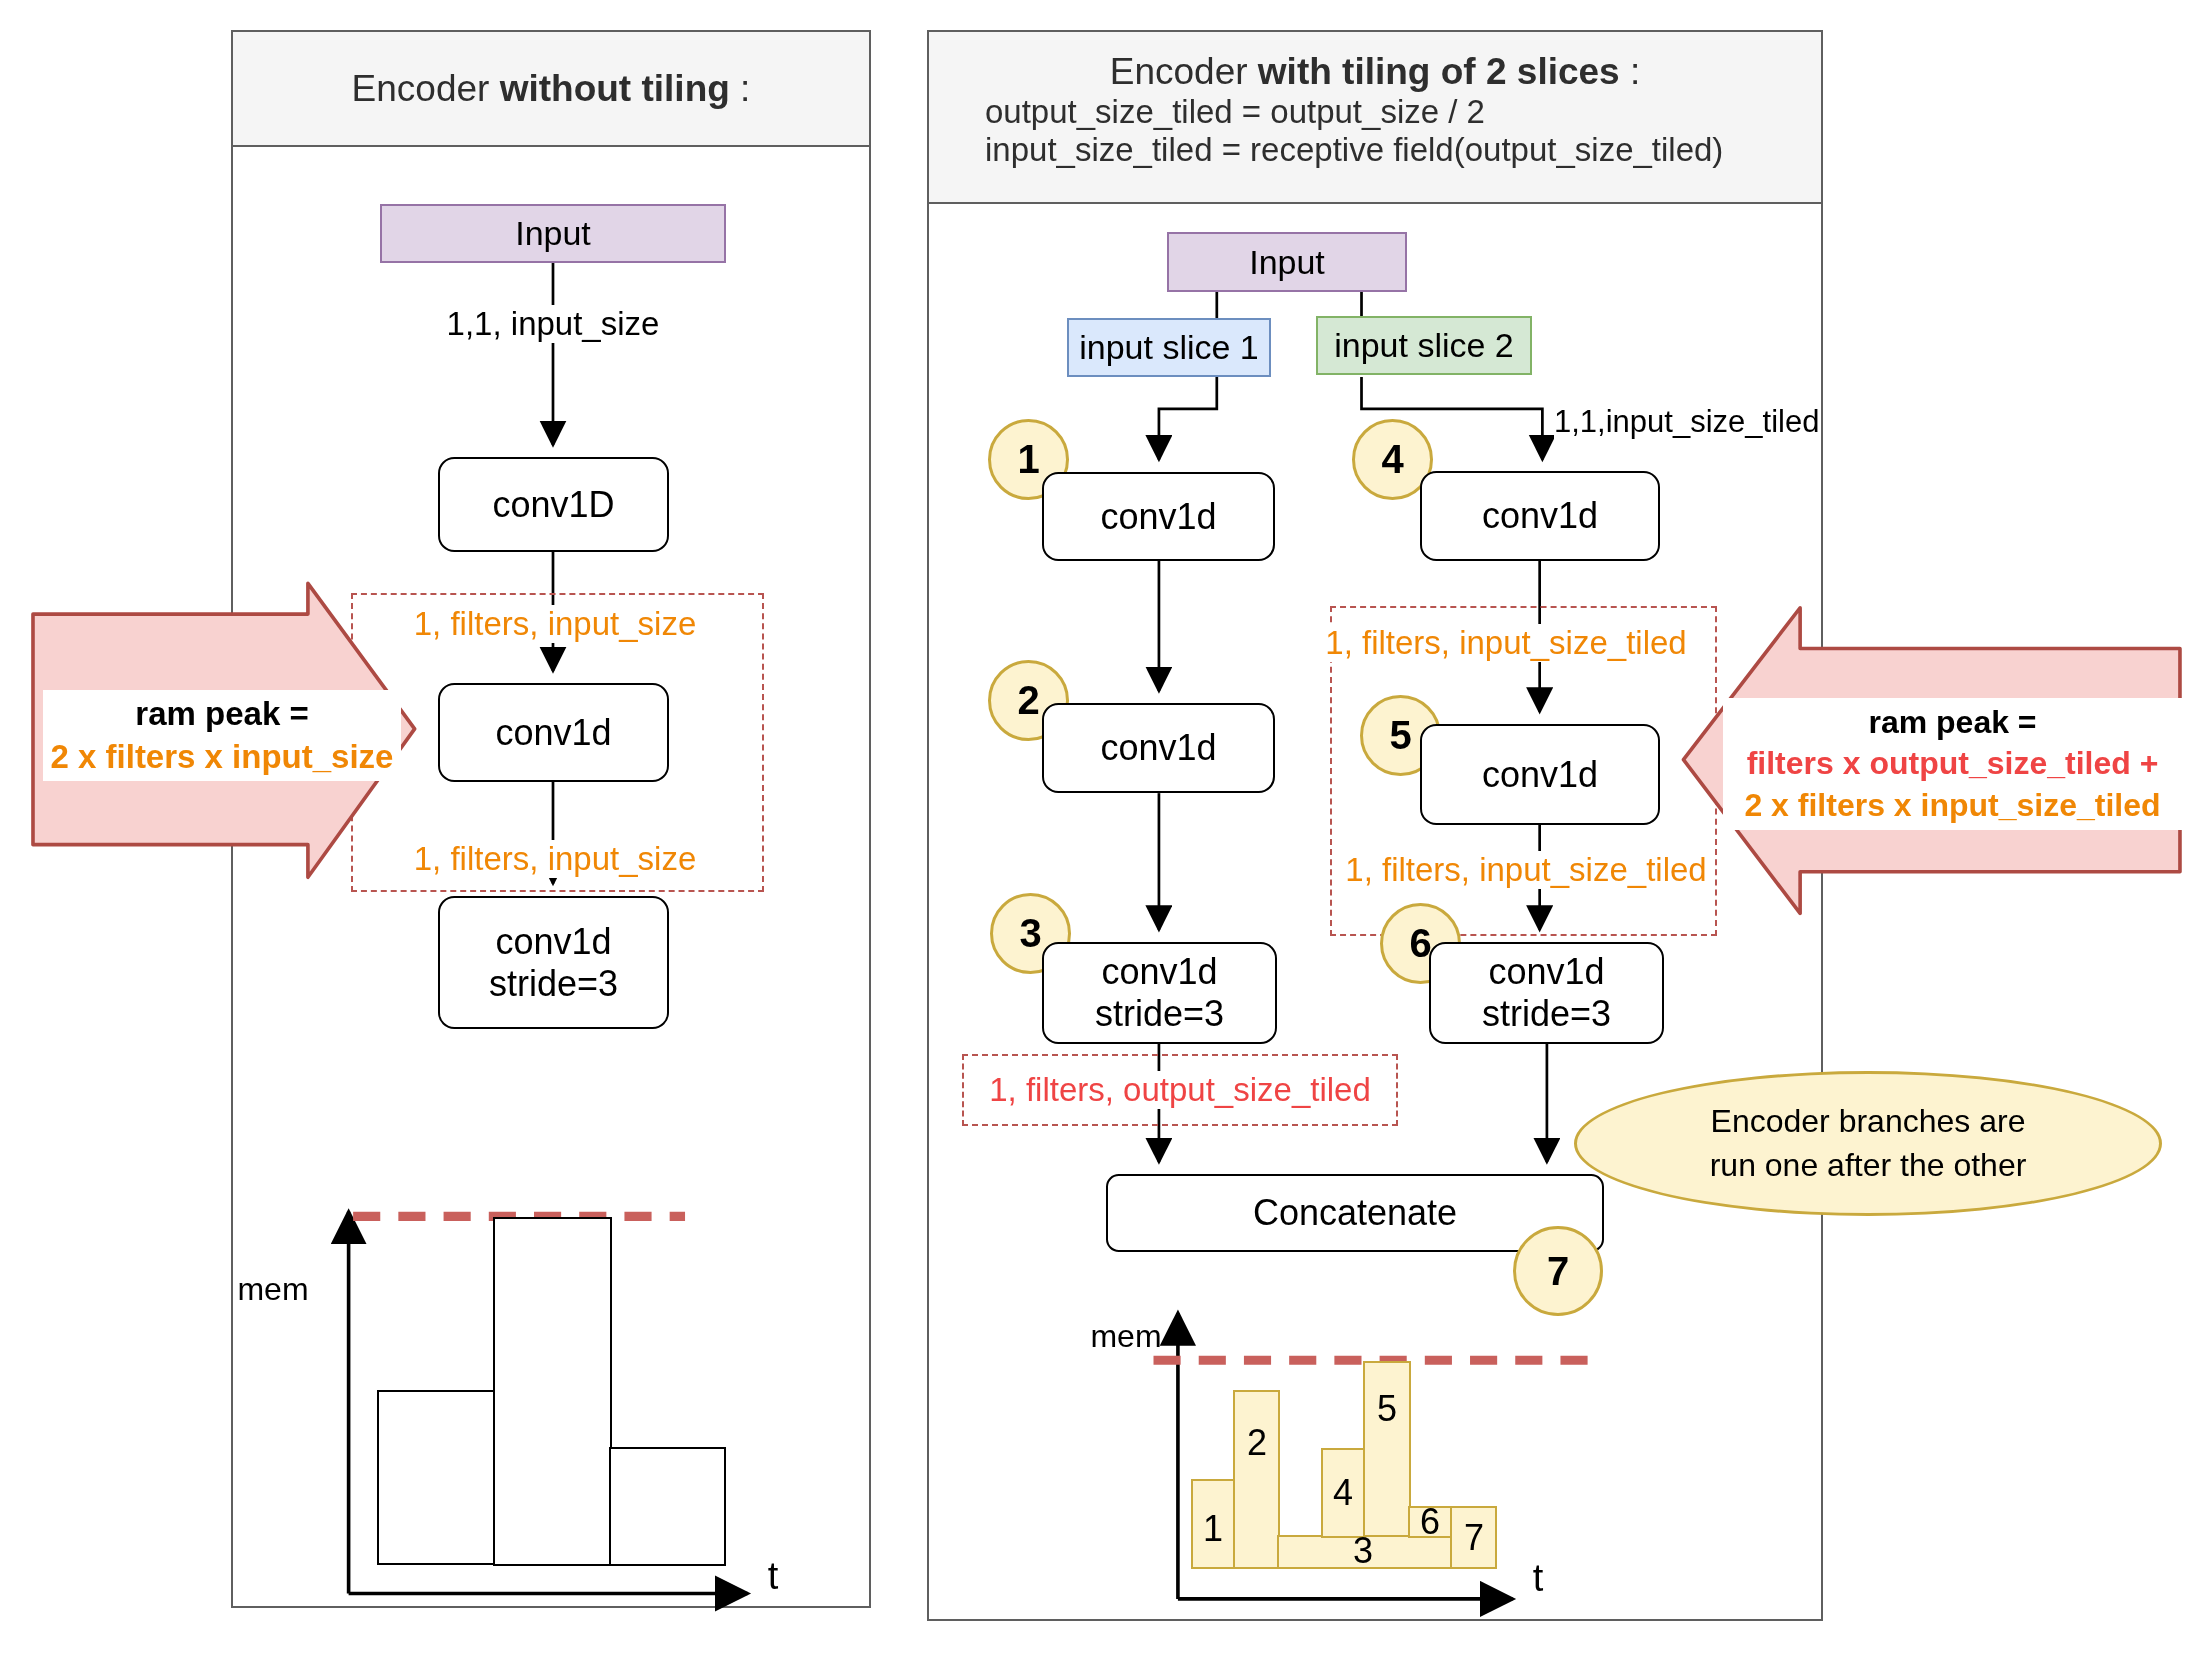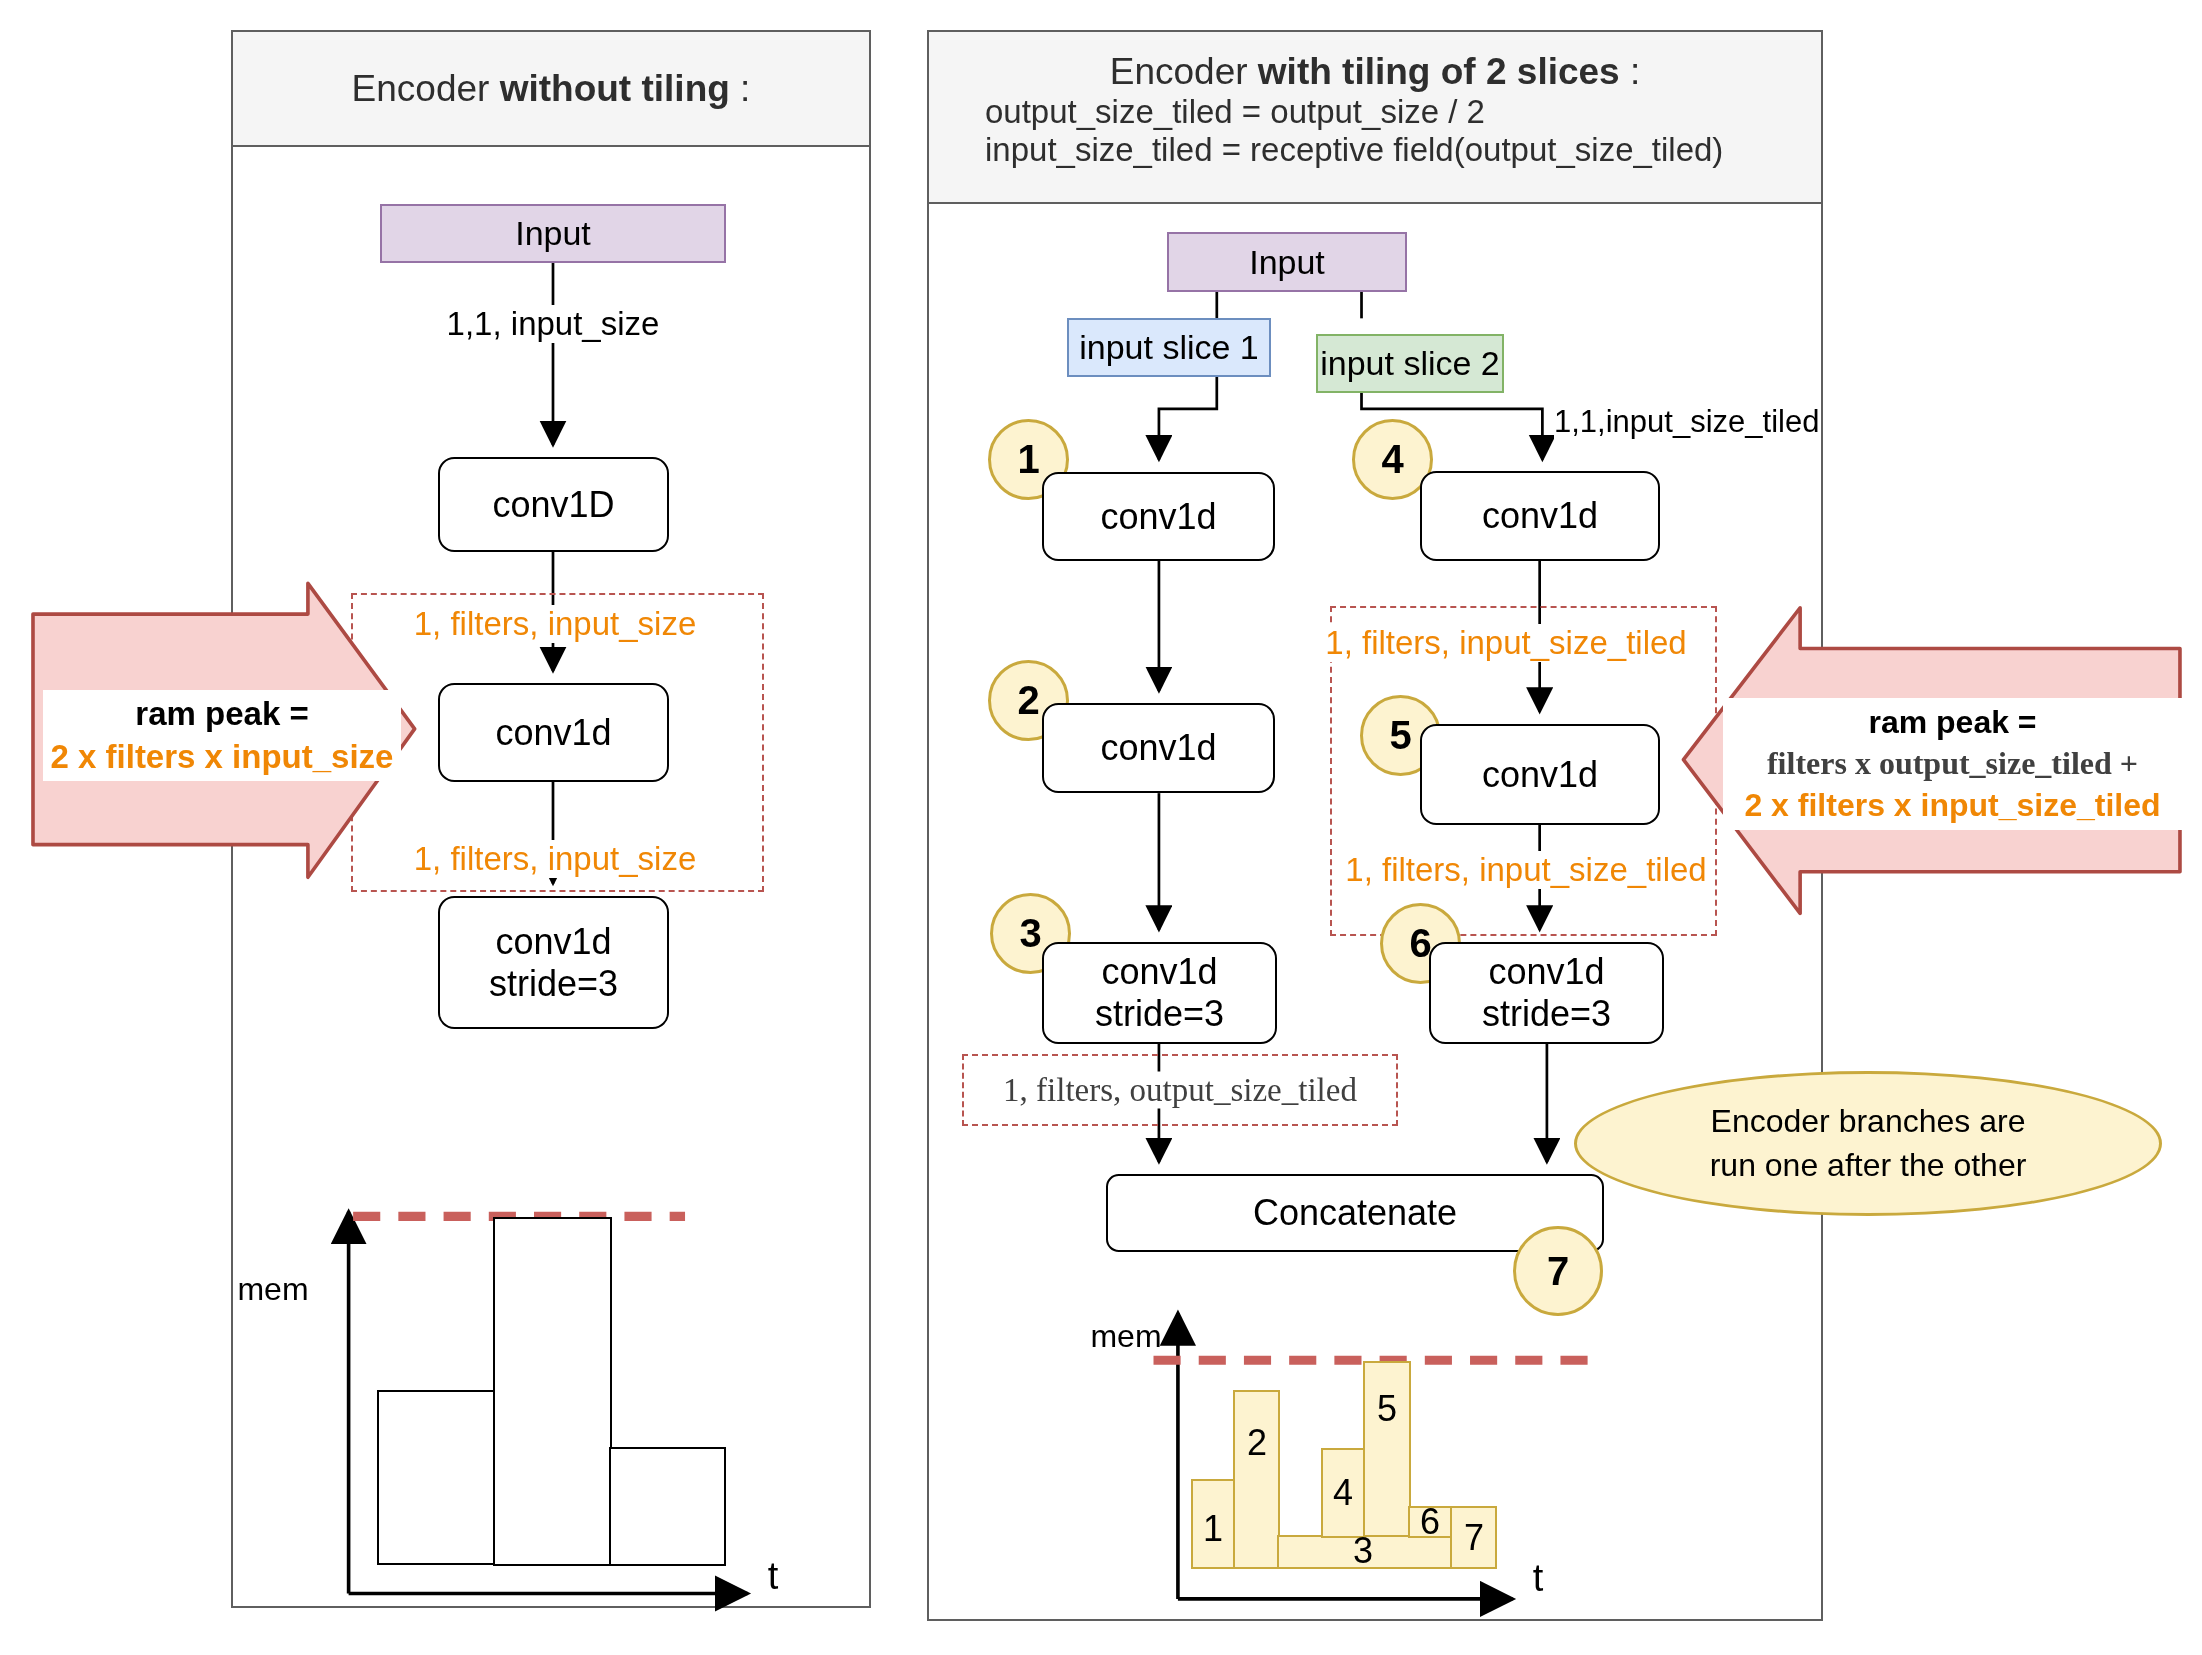--- a/index.html
+++ b/index.html
@@ -21,21 +21,21 @@
   .blue{background:#dae8fc;border-color:#6c8ebf;}
   .green{background:#d5e8d4;border-color:#82b366;}
   .circle{position:absolute;width:81px;height:81px;border-radius:50%;
         background:#fdf3d0;border:3.6px solid #c9a93d;display:flex;align-items:center;justify-content:center;
         font-size:40px;font-weight:bold;z-index:3;box-sizing:border-box;}
   .circle.top{z-index:6;width:90px;height:90px;}
   .dashed-rect{position:absolute;border:2.7px dashed #b85450;z-index:2;box-sizing:border-box;}
   .ann{position:absolute;z-index:5;font-size:33px;background:#fff;padding:0 7.2px;white-space:nowrap;
        display:flex;align-items:center;justify-content:center;transform:translate(-50%,-50%);}
   .orange-t{color:#f08705;}
-  .green-t{color:#404040;font-family:Liberation Serif, serif;}
+  .green-t{color:#ef4444;}
   .edge-label{position:absolute;z-index:5;font-size:33px;background:#fff;padding:0 9px;white-space:nowrap;
        transform:translate(-50%,-50%);}
   .note-ellipse{position:absolute;border-radius:50%;background:#fdf3d0;border:3.6px solid #c9a93d;
        display:flex;flex-direction:column;align-items:center;justify-content:center;
        font-size:32px;z-index:6;box-sizing:border-box;line-height:1.35;}
   .callout-label{position:absolute;background:#fff;z-index:7;display:flex;flex-direction:column;
        align-items:center;justify-content:center;font-weight:bold;line-height:1.3;}
   .wbar{position:absolute;background:#fff;border:2.7px solid #000;z-index:2;box-sizing:border-box;}
   .ybar{position:absolute;background:#fdf3d0;border:2.7px solid #c9a93d;z-index:2;box-sizing:border-box;}
   .bar-num{position:absolute;z-index:3;font-size:36px;transform:translate(-50%,-50%);}
@@ -111,21 +111,21 @@
   </div>
 
   <div class="axis-label" style="left:273px;top:1289px;">mem</div>
   <div class="axis-label" style="left:773px;top:1576px;font-size:38px;">t</div>
   <div class="wbar" style="left:377px;top:1390px;width:119px;height:175px;"></div>
   <div class="wbar" style="left:493px;top:1217px;width:119px;height:349px;"></div>
   <div class="wbar" style="left:609px;top:1447px;width:117px;height:119px;"></div>
 
   <div class="rect-node purple" style="left:1167px;top:232px;width:240px;height:60px;">Input</div>
   <div class="rect-node blue" style="left:1067px;top:318px;width:204px;height:59px;">input slice 1</div>
-  <div class="rect-node green" style="left:1316px;top:334px;width:188px;height:59px;">input slice 2</div>
+  <div class="rect-node green" style="left:1316px;top:316px;width:216px;height:59px;">input slice 2</div>
   <div class="edge-label" style="left:1554px;top:422px;transform:translate(0,-50%);font-size:31px;padding:0;">1,1,input_size_tiled</div>
 
   <div class="circle" style="left:988px;top:419px;">1</div>
   <div class="circle" style="left:988px;top:660px;">2</div>
   <div class="circle" style="left:990px;top:893px;">3</div>
   <div class="circle" style="left:1352px;top:419px;">4</div>
   <div class="circle" style="left:1360px;top:695px;">5</div>
   <div class="circle" style="left:1380px;top:903px;">6</div>
 
   <div class="node" style="left:1042px;top:472px;width:233px;height:89px;">conv1d</div>

